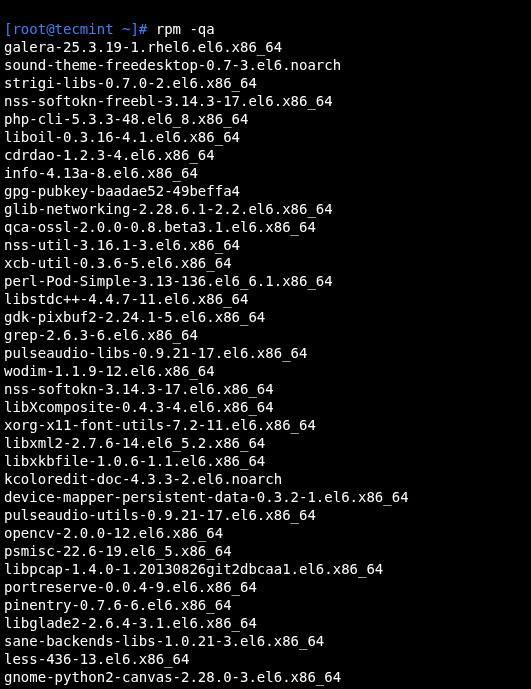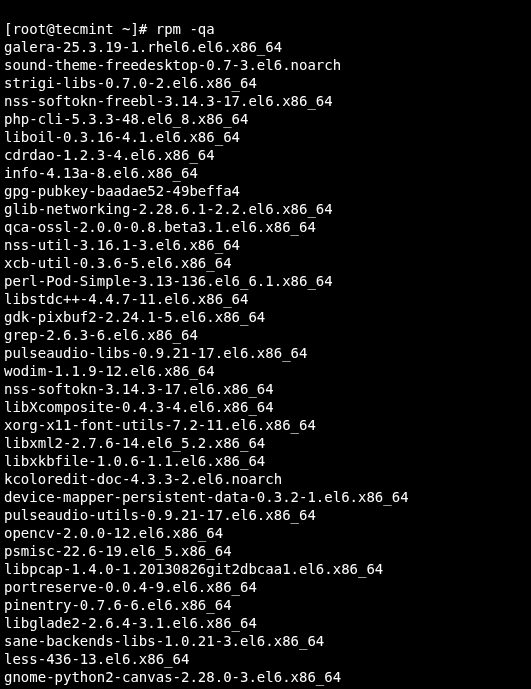--- a/index.html
+++ b/index.html
@@ -11,21 +11,21 @@
     font-size: 14px;
     line-height: 18px;
     width: 531px;
     height: 689px;
     overflow: hidden;
   }
   .terminal {
     padding: 2px 4px;
     white-space: pre;
   }
-  .prompt-user { color: #ffffff; }
+  .prompt-user { color: #3b82f6; }
   .line { display: block; }
 </style>
 </head>
 <body>
 
 <div class="terminal">
 <span class="line"><span class="prompt-user">[root@tecmint ~]# </span><span>rpm -qa</span></span><span class="line">galera-25.3.19-1.rhel6.el6.x86_64</span><span class="line">sound-theme-freedesktop-0.7-3.el6.noarch</span><span class="line">strigi-libs-0.7.0-2.el6.x86_64</span><span class="line">nss-softokn-freebl-3.14.3-17.el6.x86_64</span><span class="line">php-cli-5.3.3-48.el6_8.x86_64</span><span class="line">liboil-0.3.16-4.1.el6.x86_64</span><span class="line">cdrdao-1.2.3-4.el6.x86_64</span><span class="line">info-4.13a-8.el6.x86_64</span><span class="line">gpg-pubkey-baadae52-49beffa4</span><span class="line">glib-networking-2.28.6.1-2.2.el6.x86_64</span><span class="line">qca-ossl-2.0.0-0.8.beta3.1.el6.x86_64</span><span class="line">nss-util-3.16.1-3.el6.x86_64</span><span class="line">xcb-util-0.3.6-5.el6.x86_64</span><span class="line">perl-Pod-Simple-3.13-136.el6_6.1.x86_64</span><span class="line">libstdc++-4.4.7-11.el6.x86_64</span><span class="line">gdk-pixbuf2-2.24.1-5.el6.x86_64</span><span class="line">grep-2.6.3-6.el6.x86_64</span><span class="line">pulseaudio-libs-0.9.21-17.el6.x86_64</span><span class="line">wodim-1.1.9-12.el6.x86_64</span><span class="line">nss-softokn-3.14.3-17.el6.x86_64</span><span class="line">libXcomposite-0.4.3-4.el6.x86_64</span><span class="line">xorg-x11-font-utils-7.2-11.el6.x86_64</span><span class="line">libxml2-2.7.6-14.el6_5.2.x86_64</span><span class="line">libxkbfile-1.0.6-1.1.el6.x86_64</span><span class="line">kcoloredit-doc-4.3.3-2.el6.noarch</span><span class="line">device-mapper-persistent-data-0.3.2-1.el6.x86_64</span><span class="line">pulseaudio-utils-0.9.21-17.el6.x86_64</span><span class="line">opencv-2.0.0-12.el6.x86_64</span><span class="line">psmisc-22.6-19.el6_5.x86_64</span><span class="line">libpcap-1.4.0-1.20130826git2dbcaa1.el6.x86_64</span><span class="line">portreserve-0.0.4-9.el6.x86_64</span><span class="line">pinentry-0.7.6-6.el6.x86_64</span><span class="line">libglade2-2.6.4-3.1.el6.x86_64</span><span class="line">sane-backends-libs-1.0.21-3.el6.x86_64</span><span class="line">less-436-13.el6.x86_64</span><span class="line">gnome-python2-canvas-2.28.0-3.el6.x86_64</span><span class="line">postgresql-libs-8.4.20-1.el6_5.x86_64</span>
 </div>
 
 </body></html>

